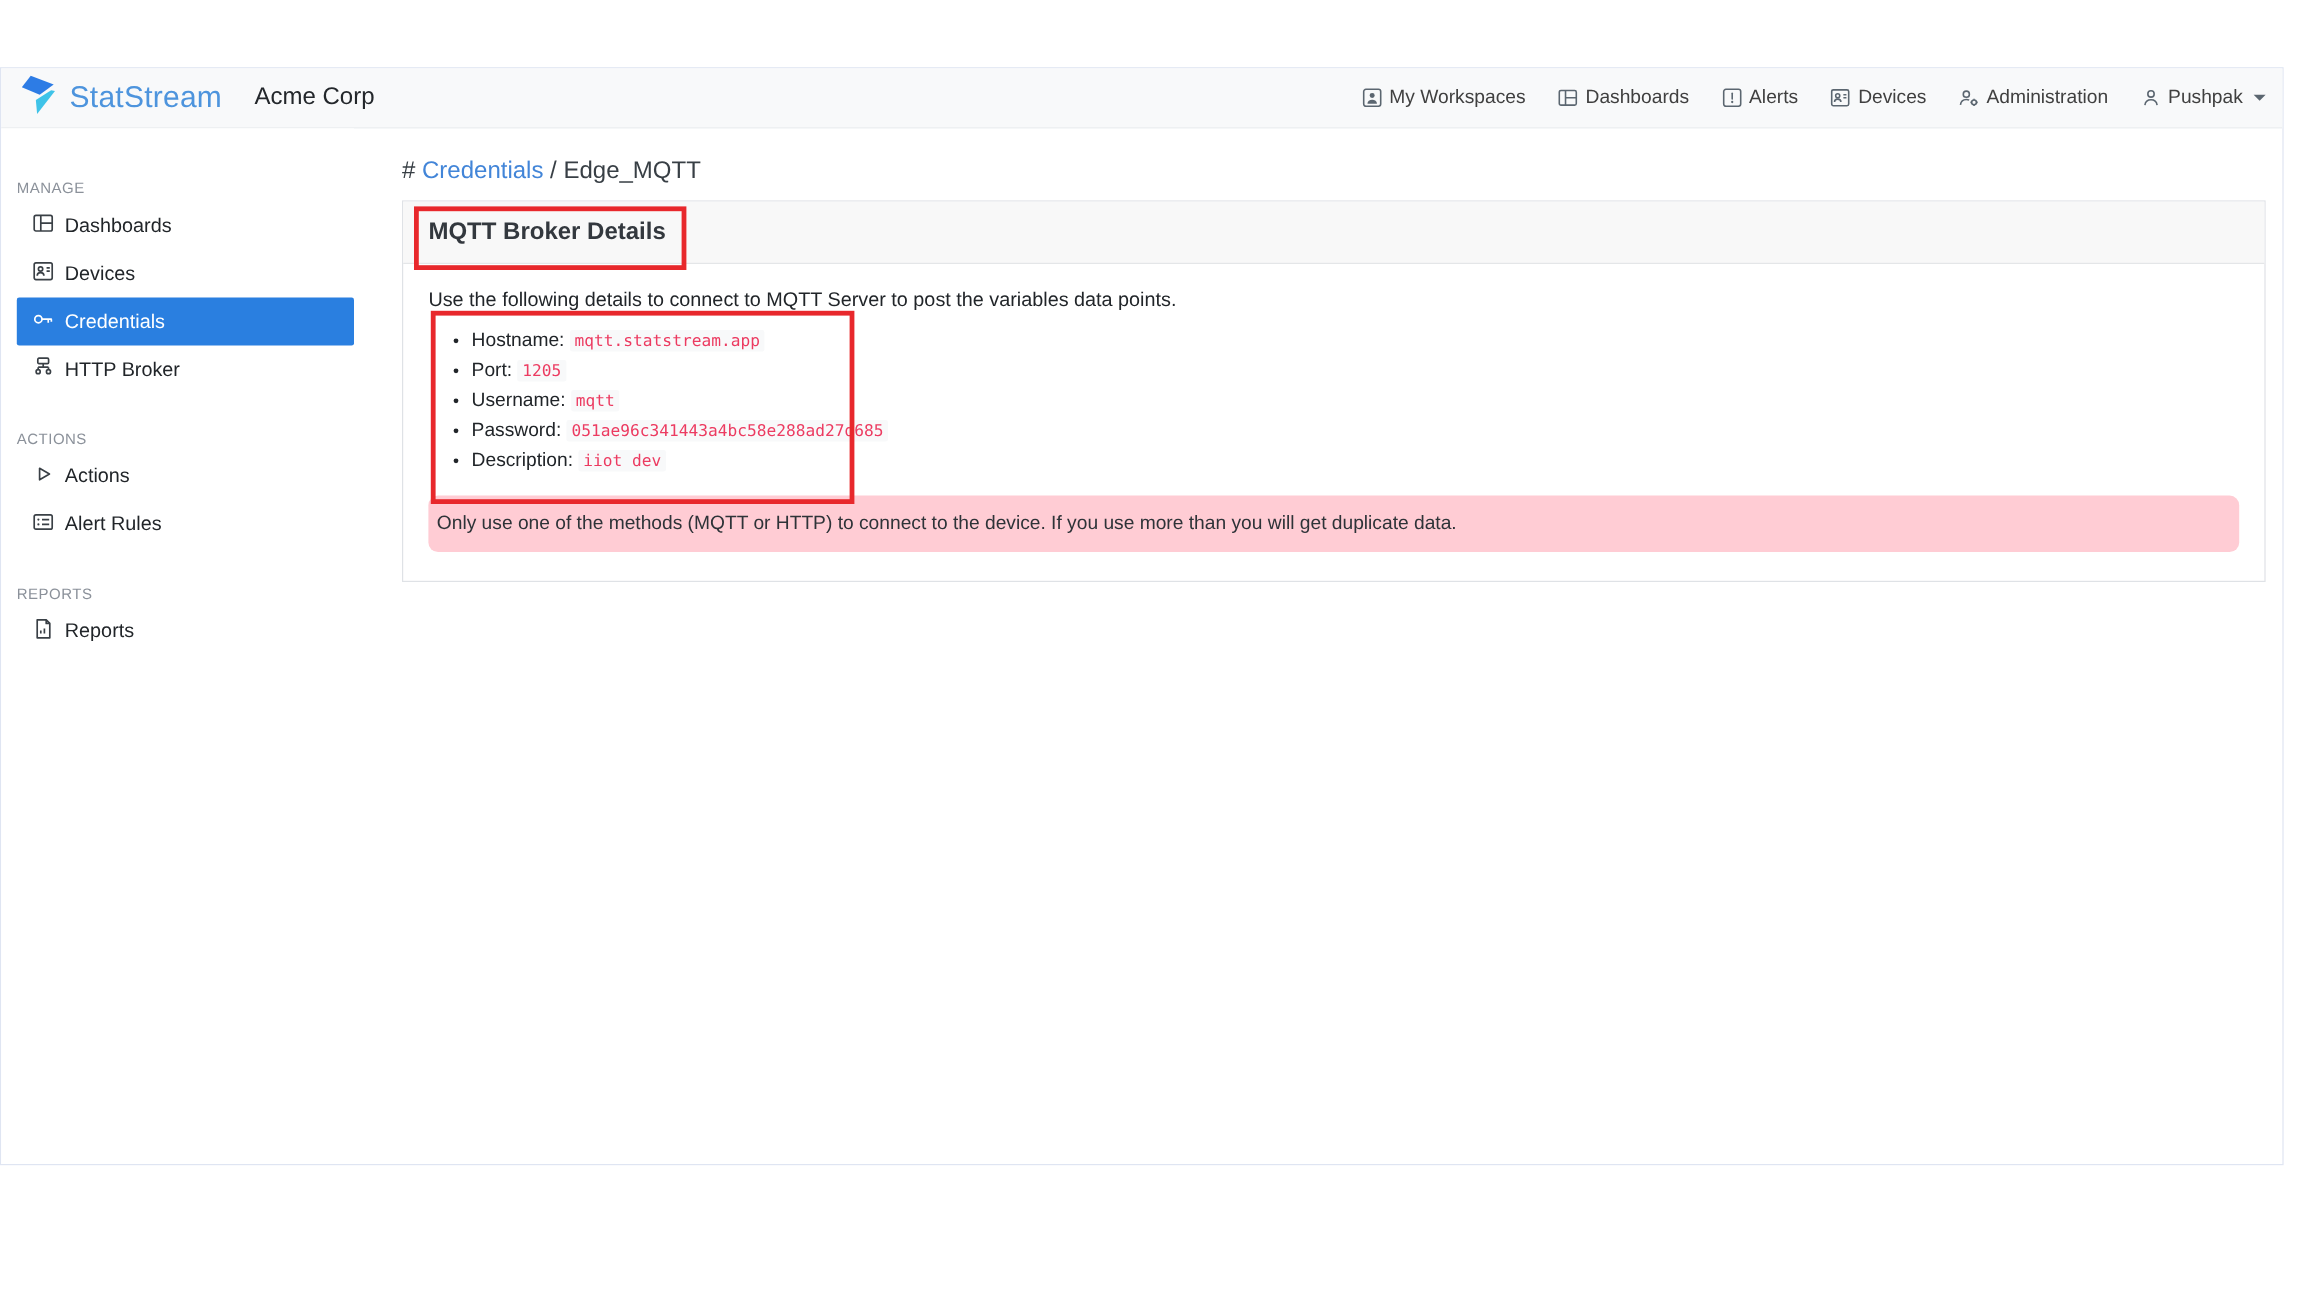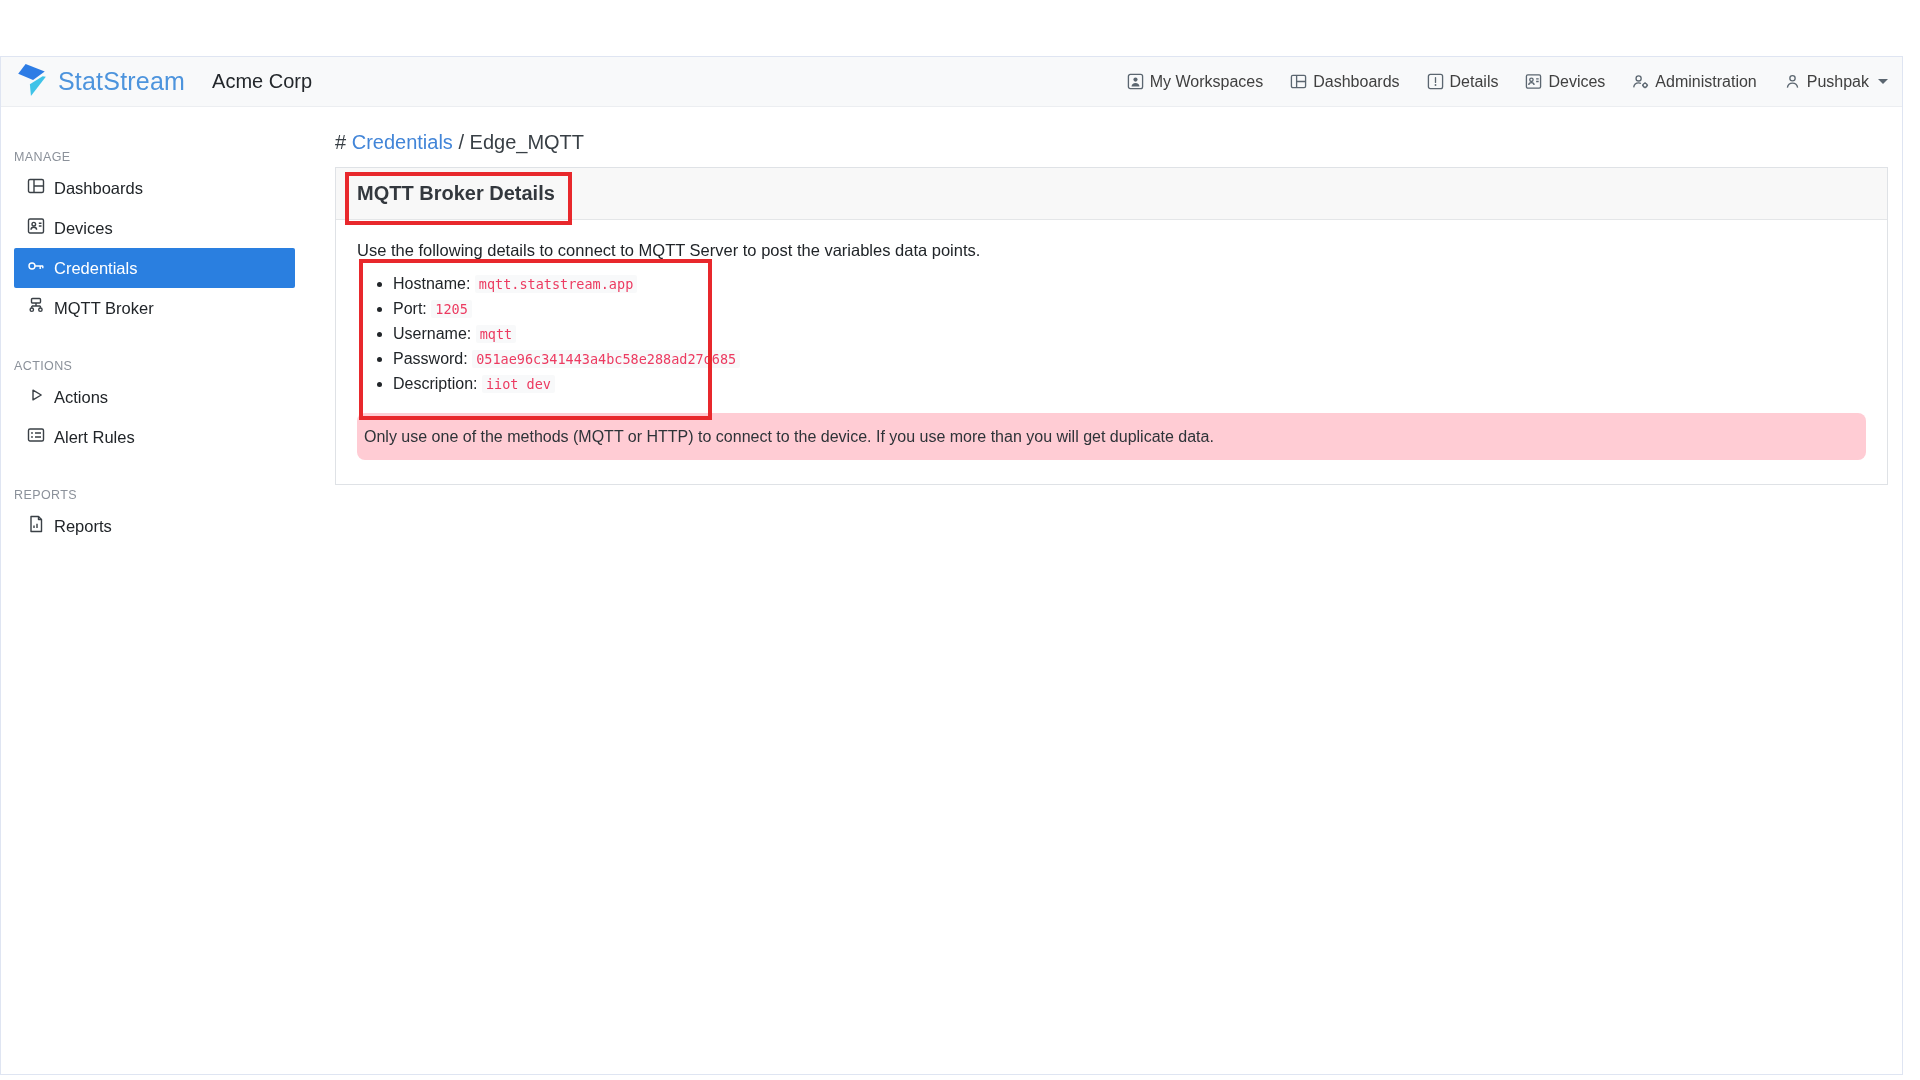--- a/index.html
+++ b/index.html
@@ -1,20 +1,20 @@
 <!DOCTYPE html>
 <html><head>
 <meta charset="utf-8">
 <style>
   * { box-sizing: border-box; }
   html,body { margin:0; padding:0; background:#fff; }
   #canvas { position:relative; width:1920px; height:1080px; background:#fff;
             font-family:"Liberation Sans", sans-serif; overflow:hidden; }
 
-  .app { position:absolute; top:56px; left:0; width:1903px; height:1019px;
+  .app { position:absolute; top:56px; left:0; width:1903px; height:915px;
          background:#fff; border:1px solid #dfe5f2; }
 
   
   .topnav { height:50px; background:#f8f9fa; border-bottom:1px solid #eceef1;
             display:flex; align-items:center; padding:0 14px 0 14px; }
   .brand { display:flex; align-items:center; gap:9px; cursor:pointer; }
   .brand-name { font-size:25px; color:#4d94dd; letter-spacing:.2px; }
   .workspace-name { font-size:20px; color:#23272b; margin-left:27px; }
   .nav-right { margin-left:auto; display:flex; align-items:center; gap:27px; }
   .nav-item { display:flex; align-items:center; gap:6px; color:#404040;
@@ -101,21 +101,21 @@
           <span>Dashboards</span>
         </div>
         <div class="nav-item">
           <span>
             <svg width="17" height="17" viewBox="0 0 18 18" fill="none" stroke="currentColor" stroke-width="1.4">
               <rect x="1.5" y="1.5" width="15" height="15" rx="2"></rect>
               <path d="M9 5v5" stroke-linecap="round"></path>
               <circle cx="9" cy="12.7" r="1" fill="currentColor" stroke="none"></circle>
             </svg>
           </span>
-          <span>Details</span>
+          <span>Alerts</span>
         </div>
         <div class="nav-item">
           <span>
             <svg width="17" height="17" viewBox="0 0 18 18" fill="none" stroke="currentColor" stroke-width="1.4">
               <rect x="1.5" y="2" width="15" height="14" rx="1.5"></rect>
               <circle cx="6.8" cy="7.2" r="1.8"></circle>
               <path d="M4 12.8c0-1.7 1.3-2.6 2.8-2.6s2.8.9 2.8 2.6"></path>
               <path d="M11.8 6.3h2.7M11.8 9h2.7"></path>
             </svg>
           </span>
@@ -184,21 +184,21 @@
 
         <div class="side-item">
           <span>
             <svg width="18" height="18" viewBox="0 0 18 18" fill="none" stroke="currentColor" stroke-width="1.4">
               <rect x="4.5" y="1.5" width="9" height="4.5" rx="1"></rect>
               <path d="M9 6v3M4.8 9h8.6M4.8 9v1.7M13.4 9v1.7"></path>
               <circle cx="4.8" cy="12.7" r="1.7"></circle>
               <circle cx="13.4" cy="12.7" r="1.7"></circle>
             </svg>
           </span>
-          <span>MQTT Broker</span>
+          <span>HTTP Broker</span>
         </div>
 
         <div class="section-title">ACTIONS</div>
 
         <div class="side-item">
           <span>
             <svg width="18" height="18" viewBox="0 0 18 18" fill="none" stroke="currentColor" stroke-width="1.4" stroke-linejoin="round">
               <path d="M6 4.2 L14.2 9 L6 13.8 Z"></path>
             </svg>
           </span>

